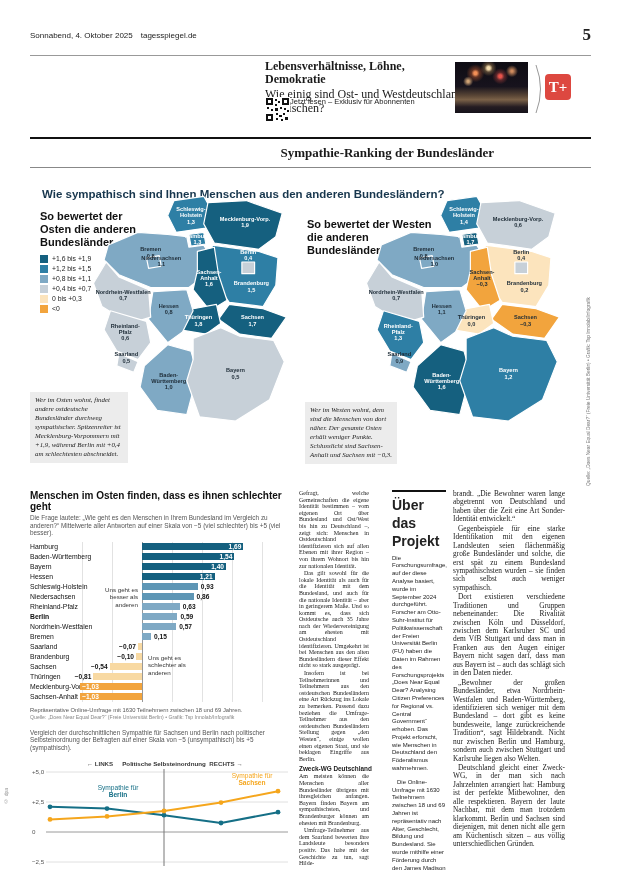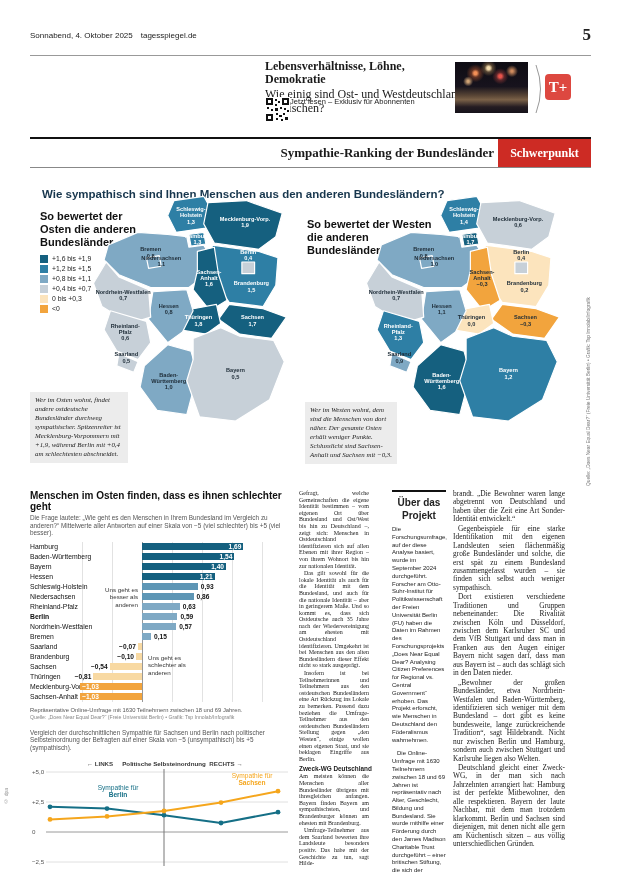--- a/index.html
+++ b/index.html
@@ -78,21 +78,21 @@
   .line-block{margin-top:9px;}
 
   .col{font-family:"Liberation Serif",serif;text-align:justify;}
   .col p{margin:0 16px 1px 0;}
   .col p + p{text-indent:5px;}
   .col1{font-size:6px;line-height:1.1;}
   .col3{font-size:7.4px;line-height:1.14;}
   .subhead{font-family:"Liberation Sans",sans-serif;font-weight:bold;font-size:6.4px;margin:3px 0 1px 0;text-align:left;}
   .project{font-family:"Liberation Sans",sans-serif;font-size:6px;line-height:1.3;color:#222;text-align:left;}
   .project .prule{border-top:2px solid #111;margin-bottom:4px;}
-  .project h4{margin:0 0 4px 0;font-size:10px;text-align:center;}
+  .project h4{margin:0 0 4px 0;font-size:14px;}
   .project p{margin:0 0 6px 0;}
 </style>
 </head>
 <body>
 
 <div class="page">
 
   <div class="masthead">
     <span>Sonnabend, 4. Oktober 2025</span><span class="site">tagesspiegel.de</span>
     <span class="pagenum">5</span>
@@ -134,21 +134,20 @@
   </div>
   <div class="photo"></div>
   <svg class="bracket" width="10" height="50" viewBox="0 0 10 50">
     <path d="M2,1 Q11,25 2,49" fill="none" stroke="#999" stroke-width="1"></path>
   </svg>
   <div class="tplus">T+</div>
 
   <div class="rule-thick"></div>
   <div class="band">
     <span class="band-kicker">Sympathie-Ranking der Bundesländer</span>
-    <span class="band-label">Schwerpunkt</span>
   </div>
   <div class="rule-thin" id="rule3"></div>
 
   <h1 class="page-headline">Wie sympathisch sind Ihnen Menschen aus den anderen Bundesländern?</h1>
 
   <div class="maps">
     <div class="legend">
       <div class="legend-title">So bewertet der Osten die anderen Bundesländer</div>
       <div id="legend-items">
           <div class="legend-row">
@@ -401,21 +400,21 @@
 
     <div class="col project">
       <div class="prule"></div>
       <h4>Über das Projekt</h4>
       <p>Die Forschungsumfrage, auf der diese Analyse basiert, wurde im September 2024 durchgeführt. Forscher am Otto-Suhr-Institut für Politikwissenschaft der Freien Universität Berlin (FU) haben die Daten im Rahmen des Forschungsprojekts „Does Near Equal Dear? Analysing Citizen Preferences for Regional vs. Central Government“ erhoben. Das Projekt erforscht, wie Menschen in Deutschland den Föderalismus wahrnehmen.</p>
       <p>Die Online-Umfrage mit 1630 Teilnehmern zwischen 18 und 69 Jahren ist repräsentativ nach Alter, Geschlecht, Bildung und Bundesland. Sie wurde mithilfe einer Förderung durch den James Madison Charitable Trust durchgeführt – einer britischen Stiftung, die sich der Erforschung föderaler Systeme widmet.</p>
     </div>
 
     <div class="col col3">
       <p>brandt. „Die Bewohner waren lange abgetrennt von Deutschland und haben über die Zeit eine Art Sonder-Identität entwickelt.“</p>
-      <p>Gegenbeispiele für eine starke Identifikation mit den eigenen Landsleuten seien flächenmäßig große Bundesländer und solche, die erst spät zu einem Bundesland zusammengefasst wurden – sie finden sich selbst auch weniger sympathisch.</p>
+      <p>Gegenbeispiele für eine starke Identifikation mit den eigenen Landsleuten seien flächenmäßig große Bundesländer und solche, die erst spät zu einem Bundesland sympathischsten wurden – sie finden sich selbst auch weniger sympathisch.</p>
       <p>Dort existieren verschiedene Traditionen und Gruppen nebeneinander: Die Rivalität zwischen Köln und Düsseldorf, zwischen dem Karlsruher SC und dem VfB Stuttgart und dass man in Franken aus den Augen einiger Bayern nicht sagen darf, dass man aus Bayern ist – auch das schlägt sich in den Daten nieder.</p>
       <p>„Bewohner der großen Bundesländer, etwa Nordrhein-Westfalen und Baden-Württemberg, identifizieren sich weniger mit dem Bundesland – dort gibt es keine bundesweite, lange zurückreichende Tradition“, sagt Hildebrandt. Nicht nur zwischen Berlin und Hamburg, sondern auch zwischen Stuttgart und Karlsruhe liegen also Welten.</p>
       <p>Deutschland gleicht einer Zweck-WG, in der man sich nach Jahrzehnten arrangiert hat: Hamburg ist der perfekte Mitbewohner, den alle respektieren. Bayern der laute Nachbar, mit dem man trotzdem klarkommt. Berlin und Sachsen sind diejenigen, mit denen nicht alle gern am Küchentisch sitzen – aus völlig unterschiedlichen Gründen.</p>
     </div>
   </div>
 
   <div class="photo-credit-left">© dpa</div>
 </div>
 
 </body></html>

